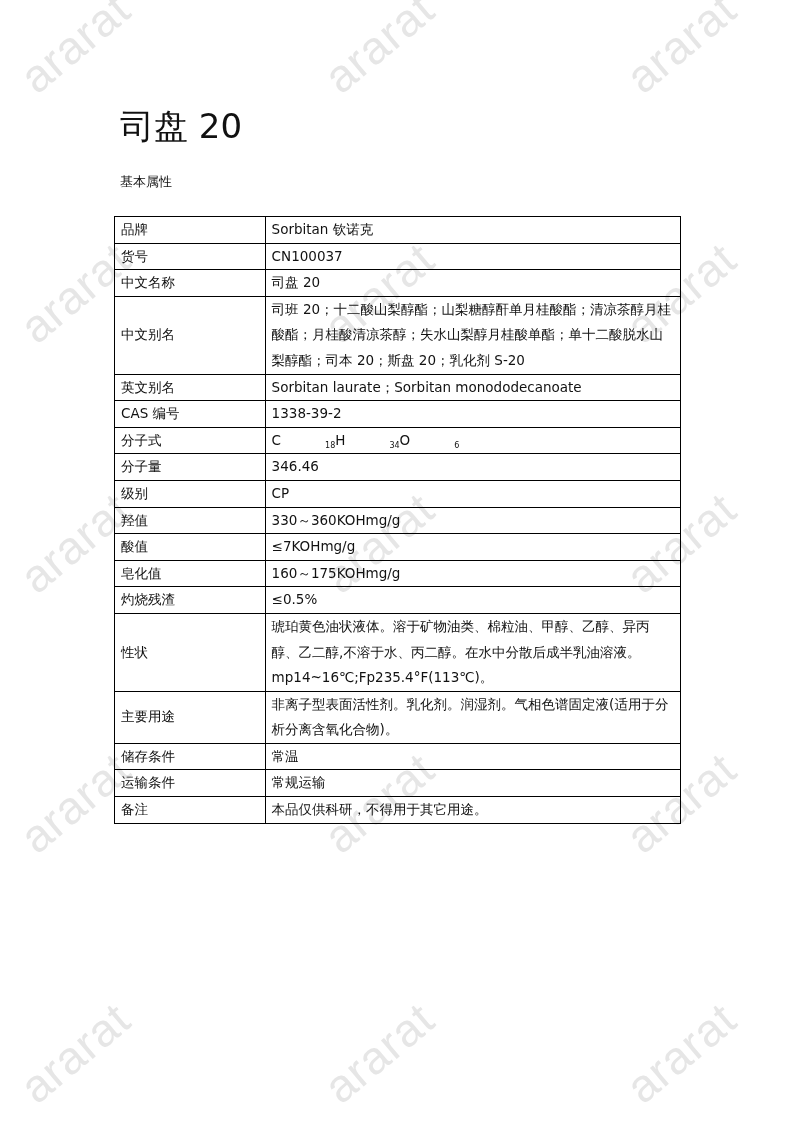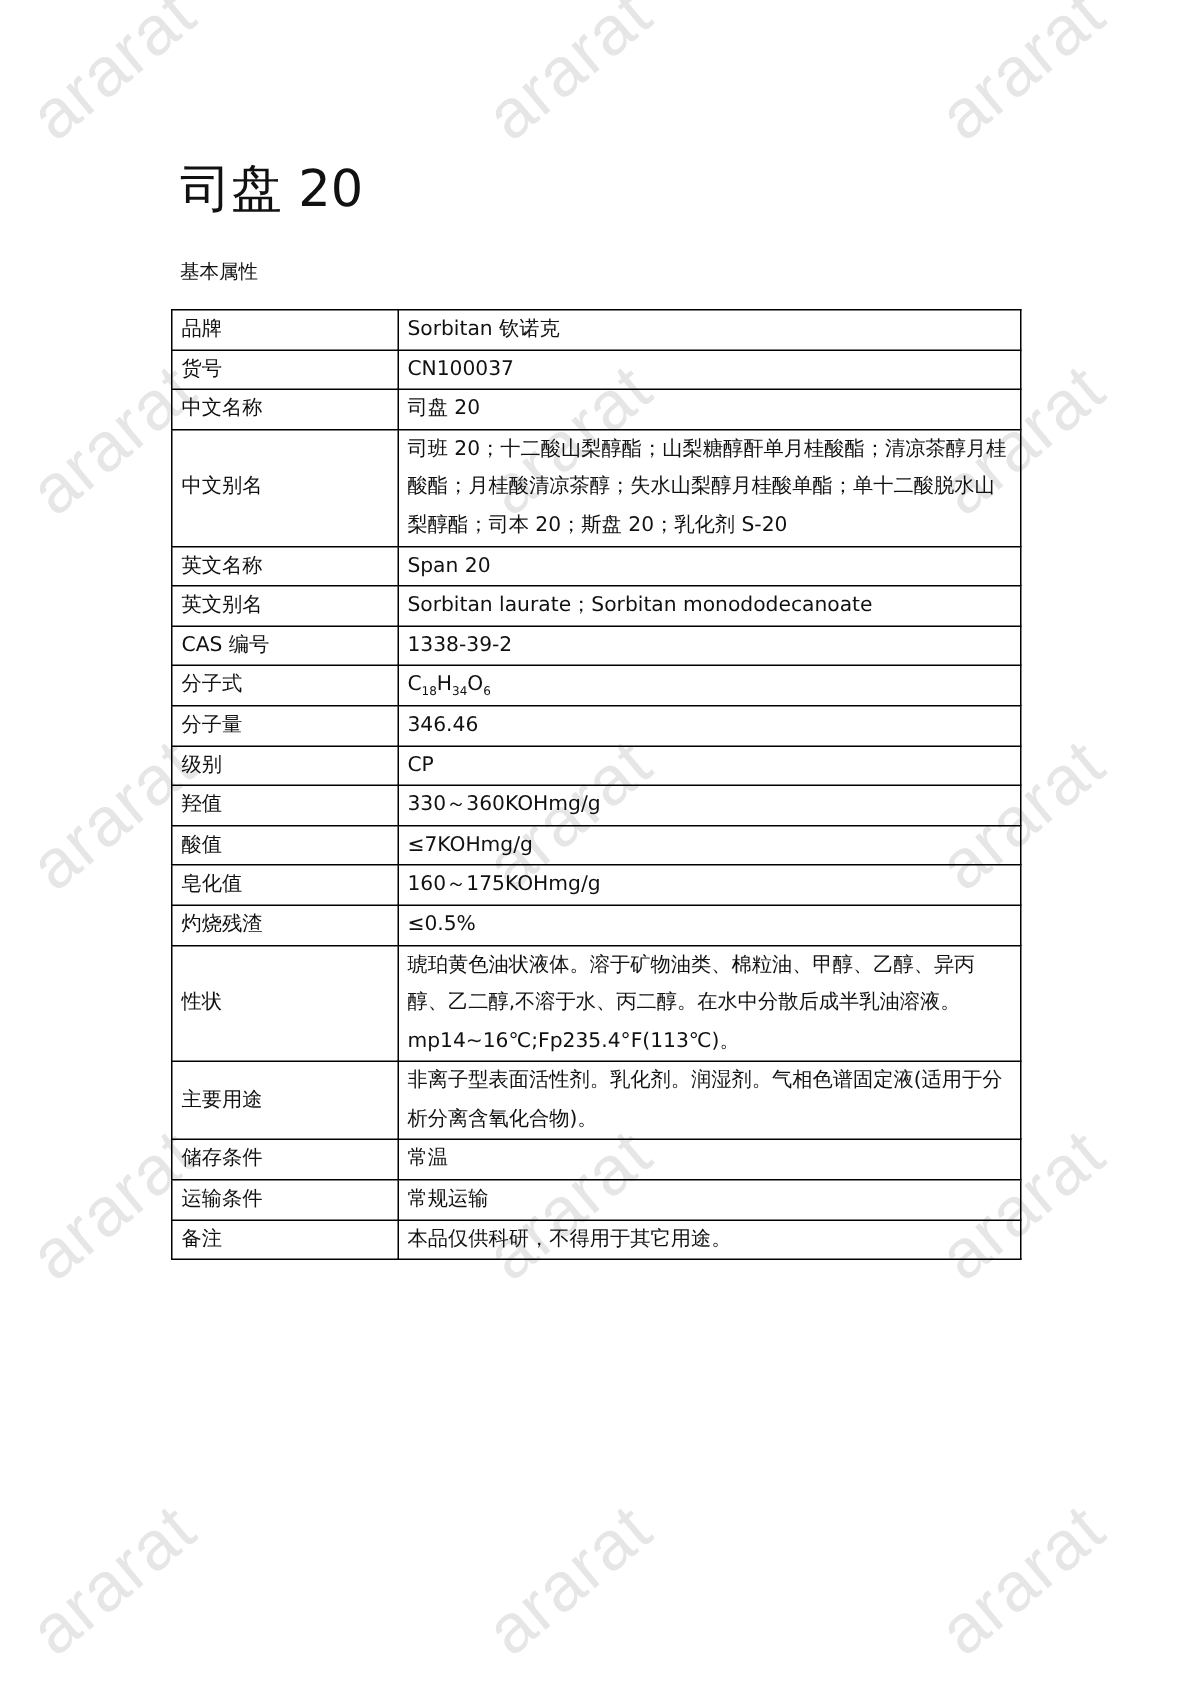--- a/index.html
+++ b/index.html
@@ -41,21 +41,21 @@
       position: absolute;
       left: 120px;
       top: 172px;
       font-size: 13px;
       line-height: 20px;
       z-index: 1;
     }
     table.props {
       position: absolute;
       left: 114px;
-      top: 206px;
+      top: 216px;
       width: 567px;
       border-collapse: collapse;
       font-size: 13.5px;
       z-index: 1;
       background: transparent;
     }
     table.props td {
       border: 1px solid #000000;
       padding: 0 6px;
       vertical-align: middle;
@@ -64,20 +64,21 @@
     table.props td.label {
       width: 138px;
     }
     table.props td.value {
       width: 403px;
     }
     sub {
       font-size: 8px;
       vertical-align: -3px;
       line-height: 0;
+      margin-left: 44px;
     }
   </style>
 </head>
 <body>
 
 <div id="watermarks">
     <div class="watermark" style="left: 44px; top: 50px;">ararat</div>
     <div class="watermark" style="left: 348px; top: 50px;">ararat</div>
     <div class="watermark" style="left: 650px; top: 50px;">ararat</div>
     <div class="watermark" style="left: 44px; top: 300px;">ararat</div>
@@ -107,24 +108,20 @@
       <td class="label">货号</td>
       <td class="value">CN100037</td>
     </tr>
     <tr>
       <td class="label">中文名称</td>
       <td class="value">司盘 20</td>
     </tr>
     <tr>
       <td class="label">中文别名</td>
       <td class="value">司班 20；十二酸山梨醇酯；山梨糖醇酐单月桂酸酯；清凉茶醇月桂酸酯；月桂酸清凉茶醇；失水山梨醇月桂酸单酯；单十二酸脱水山梨醇酯；司本 20；斯盘 20；乳化剂 S-20</td>
-    </tr>
-    <tr>
-      <td class="label">英文名称</td>
-      <td class="value">Span 20</td>
     </tr>
     <tr>
       <td class="label">英文别名</td>
       <td class="value">Sorbitan laurate；Sorbitan monododecanoate</td>
     </tr>
     <tr>
       <td class="label">CAS 编号</td>
       <td class="value">1338-39-2</td>
     </tr>
     <tr>

